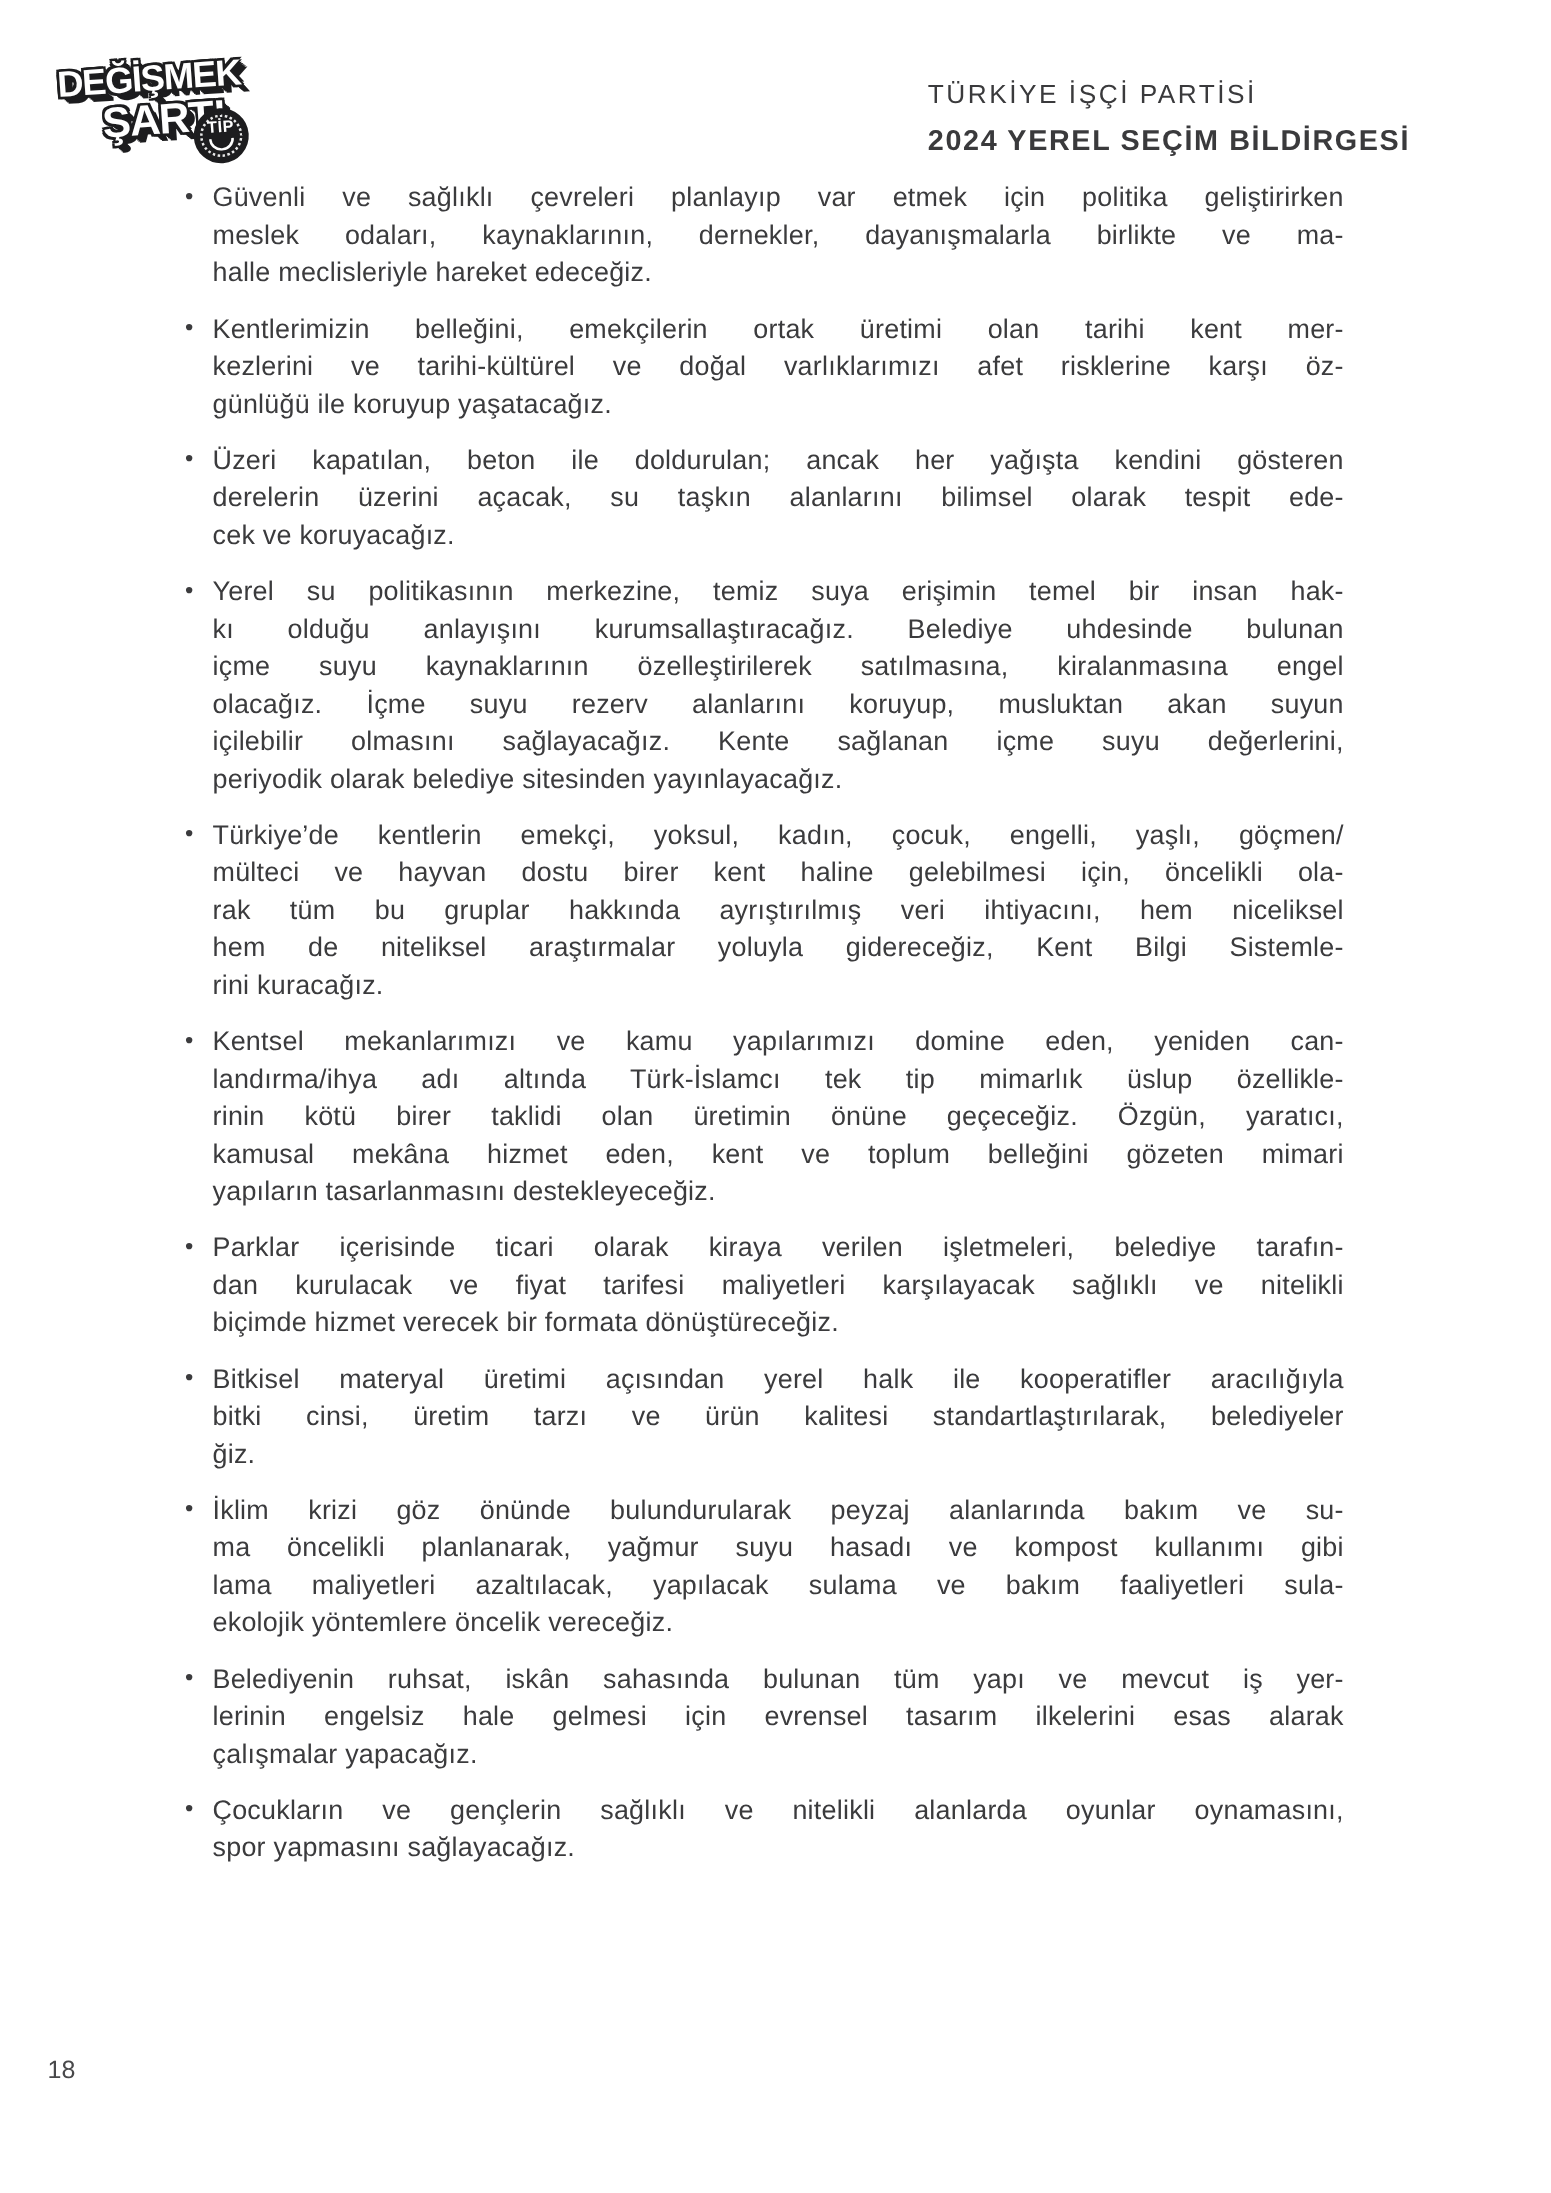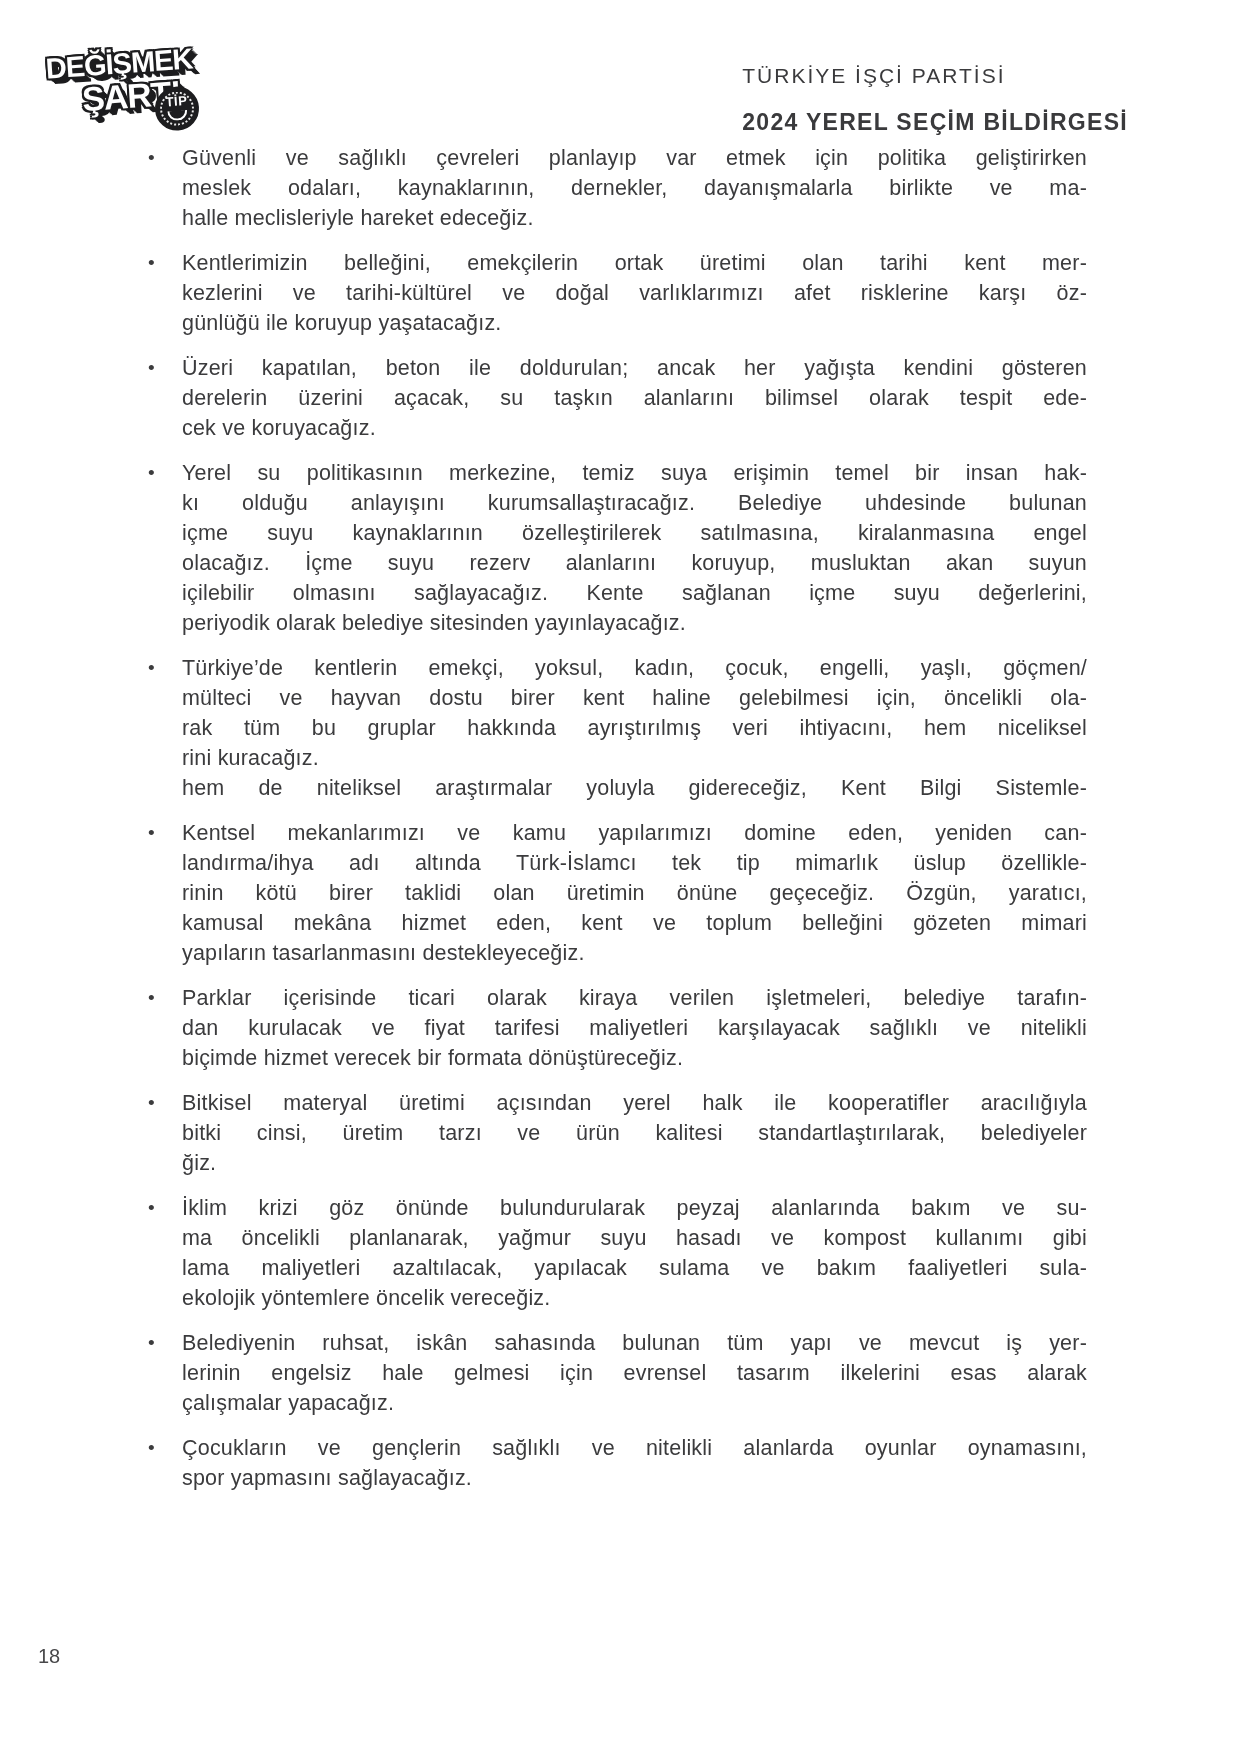--- a/index.html
+++ b/index.html
@@ -48,34 +48,34 @@
   }
   .tip-badge::after {
     content: ""; width: 16px; height: 8px; margin-top: 2px;
     border: 2px solid #ffffff; border-top: none; border-radius: 0 0 16px 16px;
   }
   .titles {
     position: absolute; right: 113px; top: 64px; 
     color: #3a3a3c;
   }
   .title-1 { font-size: 21px; font-weight: 400; letter-spacing: 2px; }
-  .title-2 { font-size: 23px; font-weight: 700; letter-spacing: 1.3px; margin-top: 21px; }
+  .title-2 { font-size: 23px; font-weight: 700; letter-spacing: 1.3px; margin-top: 11px; }
 
   
   .content {
     position: absolute; left: 148px; top: 143px; width: 927px;
   }
   .bullet {
     display: flex; margin-bottom: 15px;
   }
   .marker {
     width: 22px; flex: 0 0 22px;
     font-size: 19px; line-height: 30px; color: #3b3b3d;
   }
-  .lines { width: 905px; flex: 0 0 905px; margin-left: 12px; }
+  .lines { width: 905px; flex: 0 0 905px; }
   .line {
     font-size: 21.5px; line-height: 30px; color: #3b3b3d;
     letter-spacing: 0.2px;
     text-align: justify; text-align-last: justify; text-justify: inter-word;
     width: 100%;
   }
   .line.last { text-align: left; text-align-last: left; }
 
   
   .page-number {
@@ -141,22 +141,22 @@
           <div class="line last">periyodik olarak belediye sitesinden yayınlayacağız.</div>
         </div>
     </div>
 
     <div class="bullet">
       <div class="marker">•</div>
       <div class="lines">
           <div class="line">Türkiye’de kentlerin emekçi, yoksul, kadın, çocuk, engelli, yaşlı, göçmen/</div>
           <div class="line">mülteci ve hayvan dostu birer kent haline gelebilmesi için, öncelikli ola-</div>
           <div class="line">rak tüm bu gruplar hakkında ayrıştırılmış veri ihtiyacını, hem niceliksel</div>
+          <div class="line">hem de niteliksel araştırmalar yoluyla gidereceğiz, Kent Bilgi Sistemle-</div>
           <div class="line last">rini kuracağız.</div>
-          <div class="line">hem de niteliksel araştırmalar yoluyla gidereceğiz, Kent Bilgi Sistemle-</div>
         </div>
     </div>
 
     <div class="bullet">
       <div class="marker">•</div>
       <div class="lines">
           <div class="line">Kentsel mekanlarımızı ve kamu yapılarımızı domine eden, yeniden can-</div>
           <div class="line">landırma/ihya adı altında Türk-İslamcı tek tip mimarlık üslup özellikle-</div>
           <div class="line">rinin kötü birer taklidi olan üretimin önüne geçeceğiz. Özgün, yaratıcı,</div>
           <div class="line">kamusal mekâna hizmet eden, kent ve toplum belleğini gözeten mimari</div>

